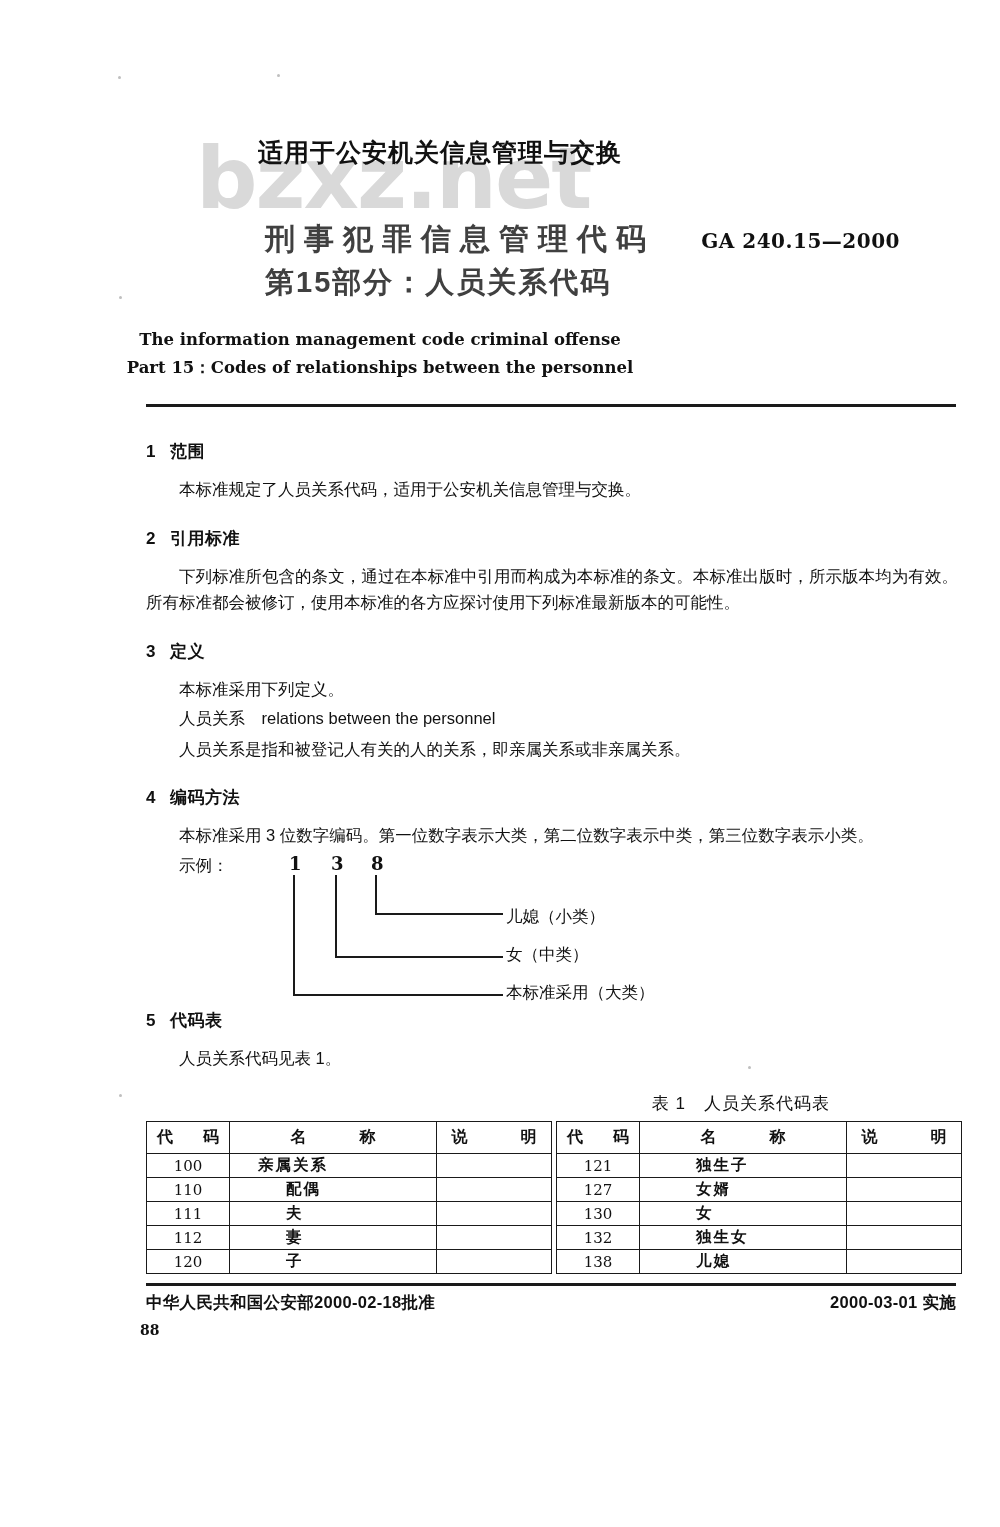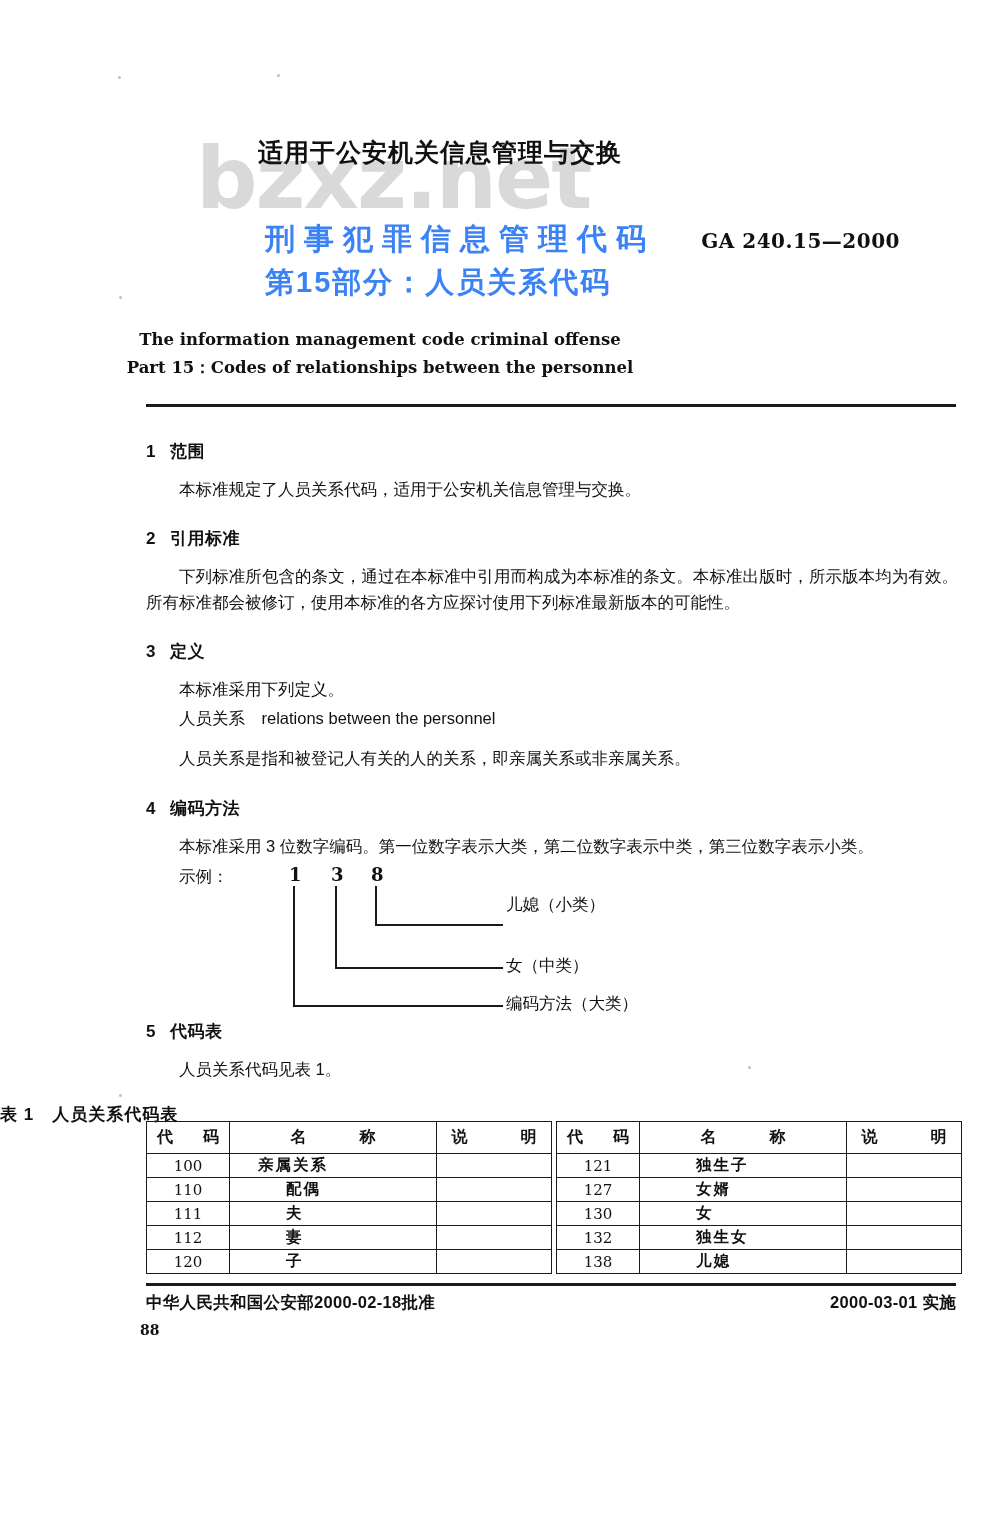--- a/index.html
+++ b/index.html
@@ -64,21 +64,21 @@
     position: relative;
     margin-top: 48px;
   }
   .main-title {
     text-align: left;
     margin-left: 265px;
     font-size: 30px;
     font-weight: bold;
     letter-spacing: 9px;
     line-height: 1.48;
-    color: #3b82f6;
+    color: #404040;
     width: 420px;
   }
   .main-title .l2 {
     letter-spacing: 2px;
     font-size: 29px;
   }
   .std-no {
     position: absolute;
     right: 100px;
     top: 12px;
@@ -170,24 +170,24 @@
 
   .dlabel {
     position: absolute;
     font-size: 16.5px;
     white-space: nowrap;
   }
 
   
   .tbl-caption {
     margin-top: 20px;
-    text-align: left;
+    text-align: right;
     padding-right: 90px;
     font-size: 17px;
-    font-weight: bold;
+    font-weight: normal;
     letter-spacing: 1px;
   }
   table.codes {
     position: absolute;
     left: 146px;
     top: 1121px;
     width: 802px;
     border-collapse: collapse;
     font-size: 15.5px;
     z-index: 3;
@@ -302,47 +302,47 @@
     </div>
     <p class="para">下列标准所包含的条文，通过在本标准中引用而构成为本标准的条文。本标准出版时，所示版本均为有效。所有标准都会被修订，使用本标准的各方应探讨使用下列标准最新版本的可能性。</p>
 
     <div class="gap-md"></div>
 
     <div class="sec-head">
       <span class="num">3</span><span>定义</span>
     </div>
     <p class="para">本标准采用下列定义。</p>
     <p class="para" style="margin-top:2px;">人员关系　relations between the personnel</p>
-    <p class="para" style="margin-top:15px;font-family:Liberation Mono, monospace;">人员关系是指和被登记人有关的人的关系，即亲属关系或非亲属关系。</p>
+    <p class="para" style="margin-top:4px;">人员关系是指和被登记人有关的人的关系，即亲属关系或非亲属关系。</p>
 
     <div class="gap-md"></div>
 
     <div class="sec-head">
       <span class="num">4</span><span>编码方法</span>
     </div>
     <p class="para">本标准采用 3 位数字编码。第一位数字表示大类，第二位数字表示中类，第三位数字表示小类。</p>
 
     <div class="diagram">
       <div class="lbl-example">示例：</div>
 
       <div class="digit d1">1</div>
       <div class="digit d2">3</div>
       <div class="digit d3">8</div>
 
       <div class="vline" style="left:229px;top:20px;height:40px;"></div>
       <div class="hline" style="left:229px;top:58px;width:128px;"></div>
-      <div class="dlabel" style="left:360px;top:28px;">儿媳（小类）</div>
+      <div class="dlabel" style="left:360px;top:51px;">儿媳（小类）</div>
 
       <div class="vline" style="left:189px;top:20px;height:83px;"></div>
       <div class="hline" style="left:189px;top:101px;width:168px;"></div>
       <div class="dlabel" style="left:360px;top:89px;">女（中类）</div>
 
       <div class="vline" style="left:147px;top:20px;height:121px;"></div>
       <div class="hline" style="left:147px;top:139px;width:210px;"></div>
-      <div class="dlabel" style="left:360px;top:127px;">编码方法（大类）</div>
+      <div class="dlabel" style="left:360px;top:127px;">本标准采用（大类）</div>
     </div>
 
     <div class="sec-head" style="margin-top:2px;">
       <span class="num">5</span><span>代码表</span>
     </div>
     <p class="para">人员关系代码见表 1。</p>
 
     <div class="tbl-caption">表 1　人员关系代码表</div>
   </div>
 

